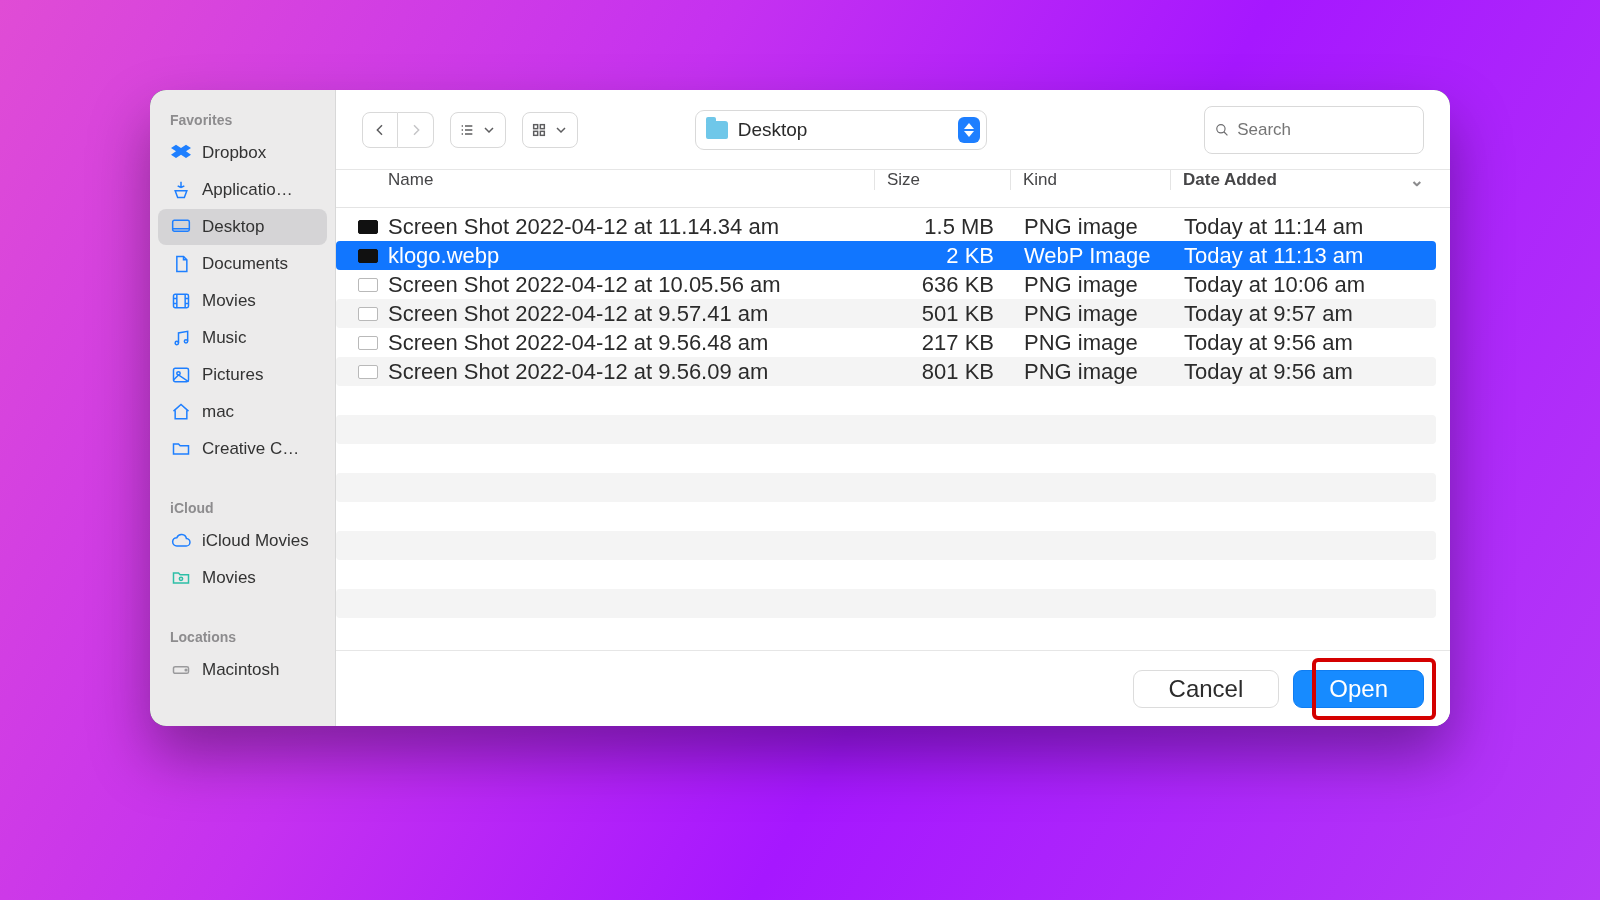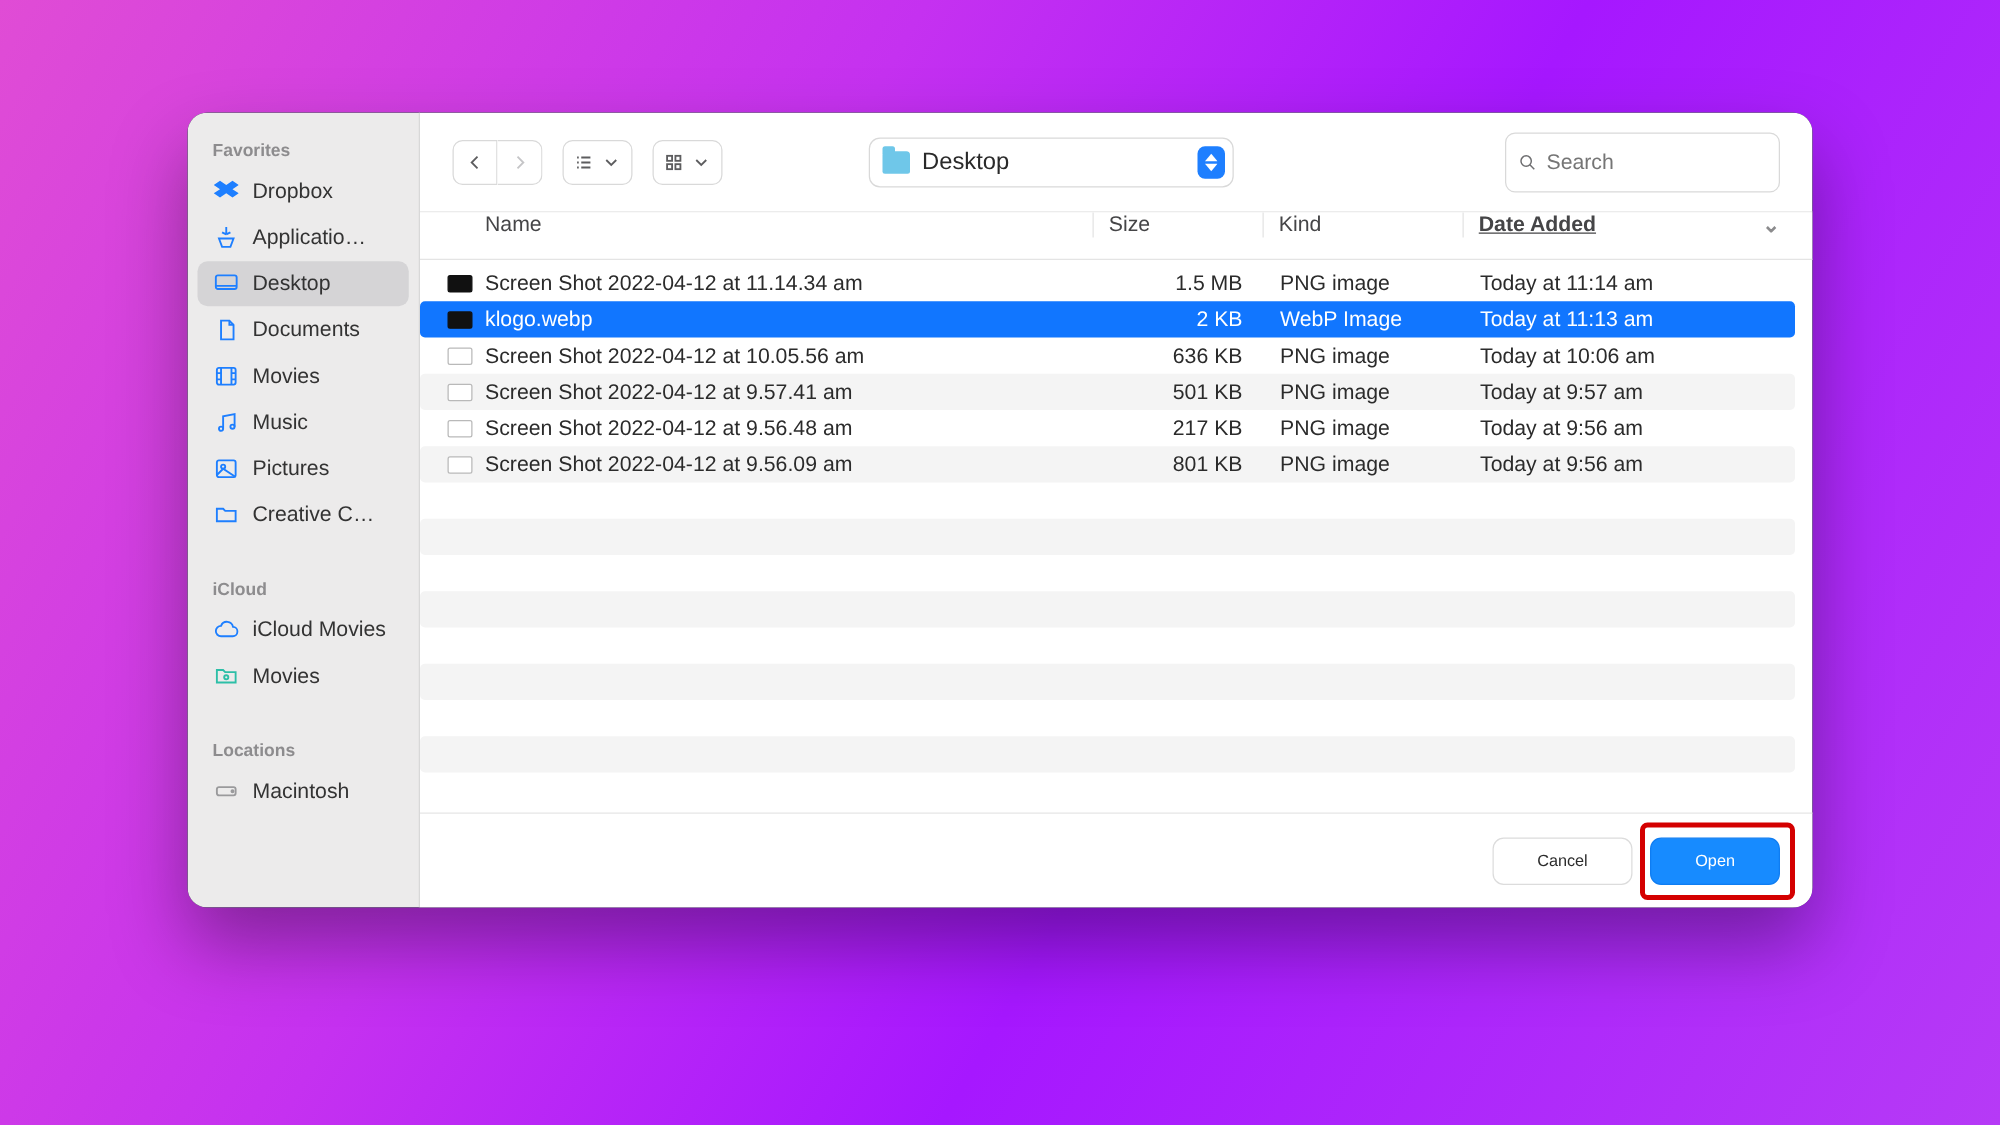--- a/index.html
+++ b/index.html
@@ -86,27 +86,27 @@
   
   .col-header {
     height: 38px; flex:0 0 38px; display:flex; align-items:flex-start;
     font-size:17px; color:#454547; border-bottom:1px solid #e4e4e4;
     padding-left: 52px; padding-right: 16px;
     background:#fff;
   }
   .col-name { flex: 1 1 auto; }
   .col-size { width: 136px; text-align:left; border-left:1px solid #e4e4e4; padding-left:12px; }
   .col-kind { width: 160px; text-align:left; border-left:1px solid #e4e4e4; padding-left:12px; }
-  .col-date { width: 264px; text-align:left; border-left:1px solid #e4e4e4; padding-left:12px; font-weight:700; position:relative;text-decoration:underline; }
+  .col-date { width: 264px; text-align:left; border-left:1px solid #e4e4e4; padding-left:12px; font-weight:700; position:relative; }
   .col-date .chev { position:absolute; right:10px; top:50%; transform:translateY(-50%); color:#8b8b8d; }
 
   
   .file-list { flex:1 1 auto; overflow:hidden; padding:4px 14px 0 0; }
   .row {
-    display:flex; align-items:center; height:29px; font-size:17px; color:#2b2b2b;
+    display:flex; align-items:center; height:29px; font-size:22px; color:#2b2b2b;
     padding-left: 20px; border-radius:4px; margin-left:0;
   }
   .row:nth-child(even) { background:#f4f4f4; }
   .row.selected { background:#1176ff; color:#fff;align-items:center; }
   .row .fi { width:24px; height:18px; margin-right:8px; display:flex; align-items:center; justify-content:center; }
   .row .fi .thumb {
     width:20px; height:14px; background:#fff; border:1px solid #b9b9b9; border-radius:2px; position:relative;
   }
   .row .fi .thumb.dark { background:#111; border-color:#111; }
   .row .cell-name { flex:1 1 auto; white-space:nowrap; overflow:hidden; text-overflow:ellipsis; }
@@ -114,21 +114,21 @@
   .row .cell-kind { width:160px; padding-left:12px; }
   .row .cell-date { width:264px; padding-left:12px; }
 
   
   .footer {
     height: 76px; flex:0 0 76px; border-top:1px solid #e6e6e6;
     display:flex; align-items:center; justify-content:flex-end; gap:14px;
     padding: 0 26px; background:#fff;
   }
   .btn {
-    height:38px; padding:0 35px; border-radius:9px; font-size:13px;
+    height:38px; padding:0 35px; border-radius:9px; font-size:24px;
     display:flex; align-items:center; justify-content:center; cursor:default;
   }
   .btn-cancel { background:#fff; border:1px solid #dcdcdc; color:#2c2c2c; }
   .btn-open { background:#178bff; color:#fff; border:1px solid #0f7df2; min-width:100px; }
   .open-highlight {
     position:absolute; border:4px solid #d40000; border-radius:6px;
     pointer-events:none;
   }
 </style>
 </head>
@@ -194,20 +194,29 @@
     </div>
     <div class="sb-item">
       <span class="sb-icon">
           <svg viewBox="0 0 24 24">
             <rect x="3" y="4" width="18" height="16" rx="2"></rect>
             <circle cx="9" cy="10" r="2"></circle>
             <path d="m3 18 6-6 12 8"></path>
           </svg>
         </span>
       <span>Pictures</span>
+    </div>
+    <div class="sb-item">
+      <span class="sb-icon">
+          <svg viewBox="0 0 24 24">
+            <path d="M3 11 12 3l9 8"></path>
+            <path d="M5 10v10h14V10"></path>
+          </svg>
+        </span>
+      <span>mac</span>
     </div>
     <div class="sb-item">
       <span class="sb-icon">
           <svg viewBox="0 0 24 24">
             <path d="M3 6h6l2 2h10v10H3z"></path>
           </svg>
         </span>
       <span>Creative C…</span>
     </div>
 

